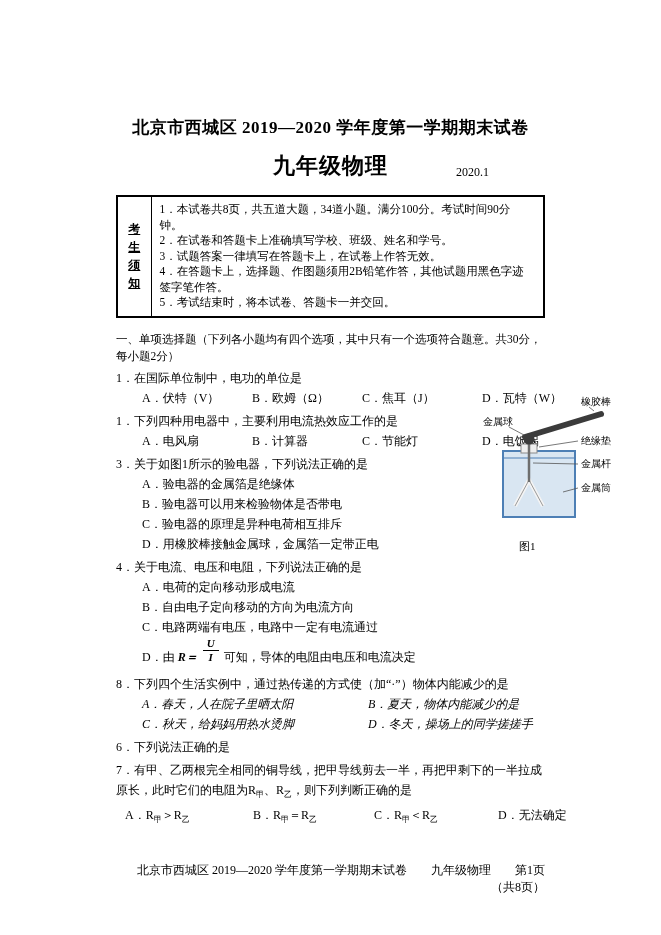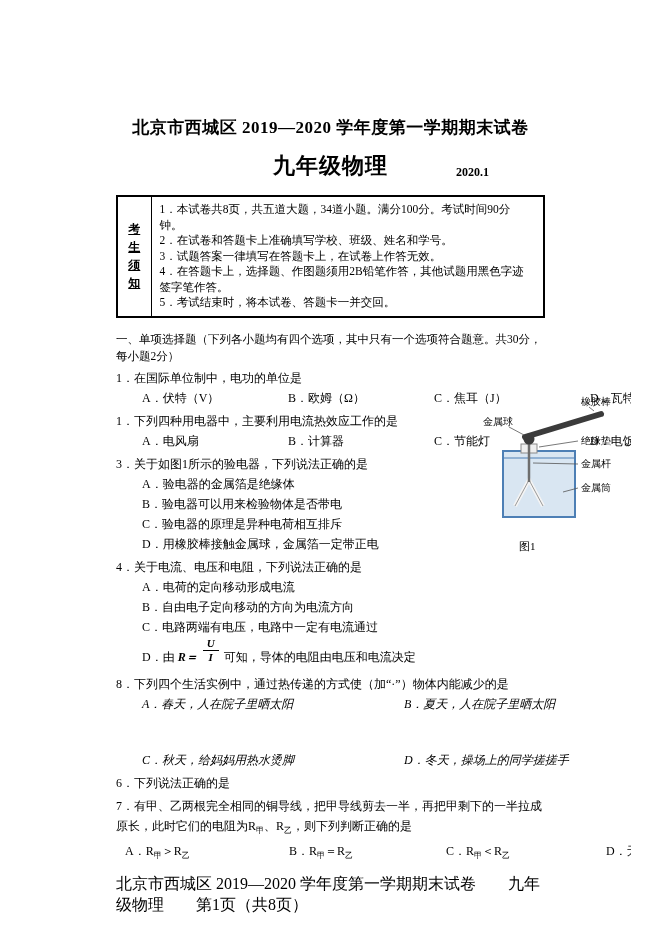--- a/index.html
+++ b/index.html
@@ -35,21 +35,21 @@
     display: inline-block;
     font-size: 22px;
     font-weight: bold;
     letter-spacing: 1px;
   }
   .exam-date {
     position: absolute;
     right: 56px;
     bottom: 3px;
     font-size: 12px;
-    font-weight: bold;
+    font-weight: normal;
   }
 
   table.notice {
     width: 100%;
     margin-top: 12px;
     border-collapse: collapse;
     border: 2px solid #000;
   }
   table.notice td { border: 1.5px solid #000; vertical-align: middle; }
   td.notice-label {
@@ -62,39 +62,39 @@
     line-height: 18px;
     text-decoration: underline;
   }
   td.notice-items { padding: 5px 10px 5px 8px; }
   .notice-item { font-size: 11.5px; line-height: 15.5px; }
 
   .section-heading { margin-top: 13px; font-size: 11.5px; line-height: 17px; }
 
   .question { margin-top: 3px; font-size: 12px; }
   .stem { line-height: 20px; }
-  .opts { padding-left: 26px; line-height: 20px; gap: 36px; }
+  .opts { padding-left: 26px; line-height: 20px; }
   .opt { white-space: nowrap; }
   .row4 { display: grid; grid-template-columns: 110px 110px 120px auto; }
   .row4.wide { grid-template-columns: 128px 121px 124px auto; padding-left: 9px; }
   .grid2 { display: grid; grid-template-columns: 226px auto; font-style: italic; }
   .stack .opt { display: block; }
 
   sub { font-size: 8px; vertical-align: sub; }
   .math-var { font-style: italic; font-weight: bold; }
   .formula-line { display: flex; align-items: center; gap: 3px; line-height: 27px; white-space: nowrap; }
   .frac { display: inline-block; text-align: center; margin: 0 2px; }
   .frac .num, .frac .den { display: block; font-size: 11px; line-height: 11px; padding: 1px 4px; }
   .frac .num { border-bottom: 1px solid #000; }
 
   .figure { position: absolute; left: 451px; top: 394px; width: 160px; }
   .figure svg text { font-size: 10px; fill: #000; font-family: "Liberation Serif", "DejaVu Serif", serif; }
   .fig-caption { margin: 1px 0 0 38px; font-size: 11px; }
 
-  .footer { margin-top: 8px; text-align: left; font-size: 16px; }
+  .footer { margin-top: 32px; text-align: right; font-size: 12px; }
 </style>
 </head>
 <body>
 
 <div class="page">
   <div class="content">
 
     <h1 class="title">北京市西城区 2019—2020 学年度第一学期期末试卷</h1>
 
     <div class="subject-row">
@@ -161,21 +161,21 @@
           <span class="frac"><span class="num math-var">U</span><span class="den math-var">I</span></span>
           <span>可知，导体的电阻由电压和电流决定</span>
         </span>
       </div>
     </section>
 
     <section class="question">
       <p class="stem">8．下列四个生活实例中，通过热传递的方式使（加“·”）物体内能减少的是</p>
       <div class="opts grid2">
         <span class="opt">A．春天，人在院子里晒太阳</span>
-        <span class="opt">B．夏天，人在院子里晒太阳</span>
+        <span class="opt">B．夏天，物体内能减少的是</span>
         <span class="opt">C．秋天，给妈妈用热水烫脚</span>
         <span class="opt">D．冬天，操场上的同学搓搓手</span>
       </div>
     </section>
 
     <section class="question">
       <p class="stem">6．下列说法正确的是</p>
     </section>
 
     <section class="question">

